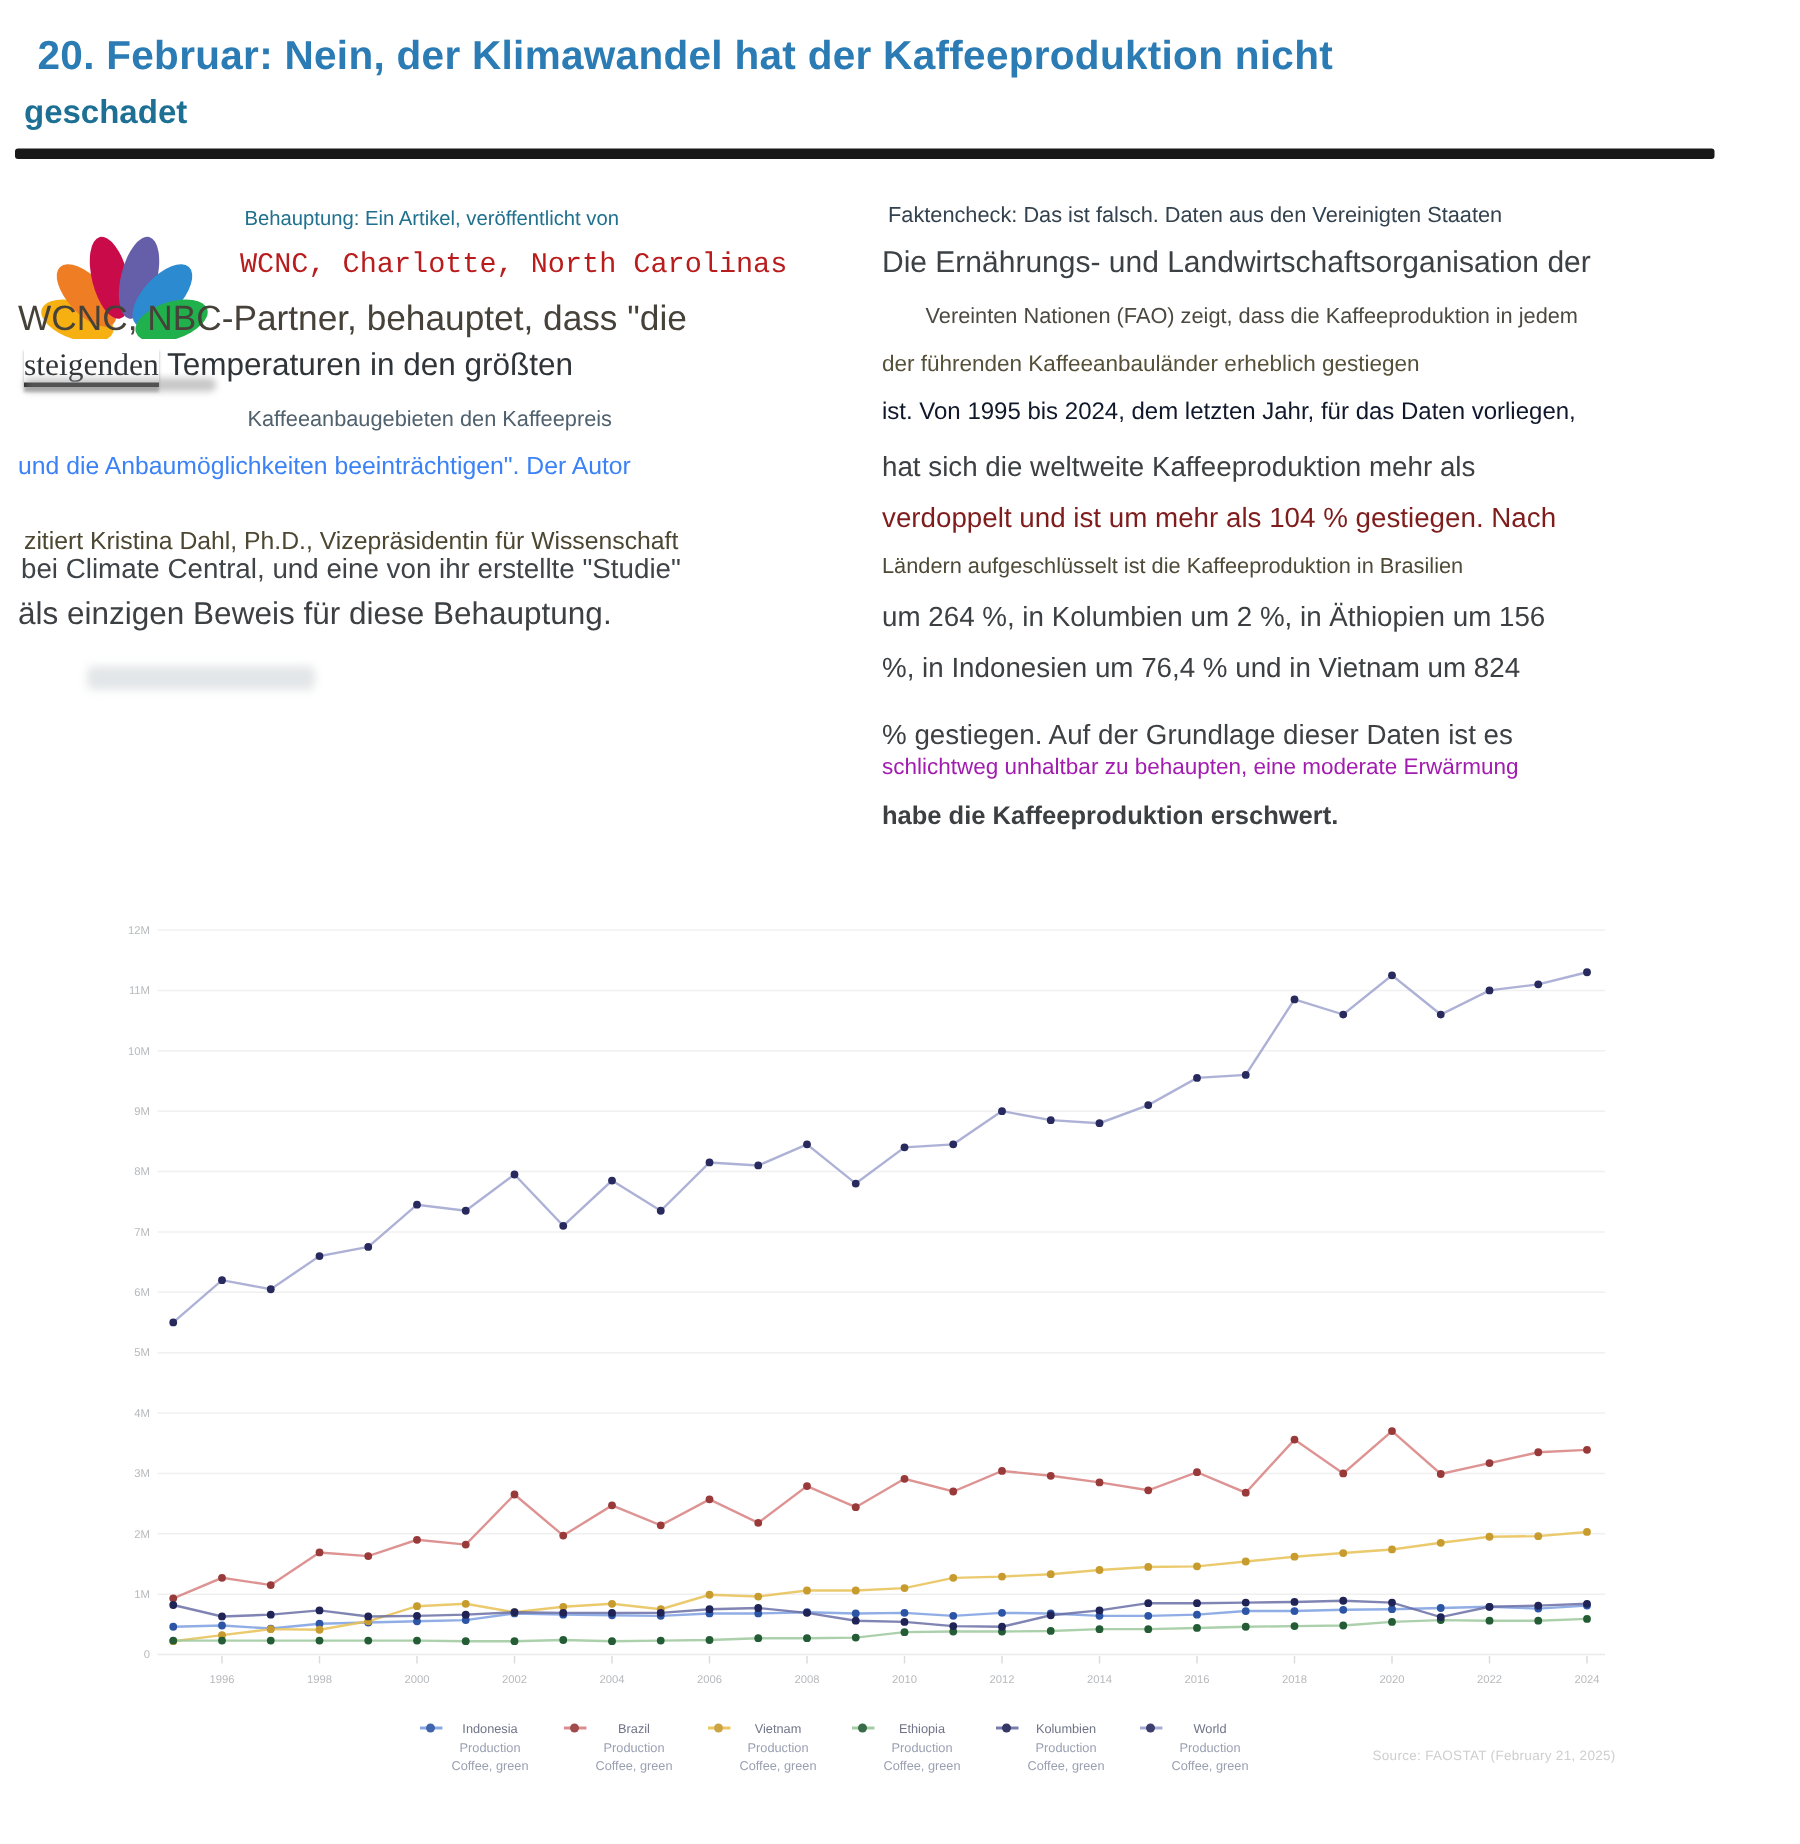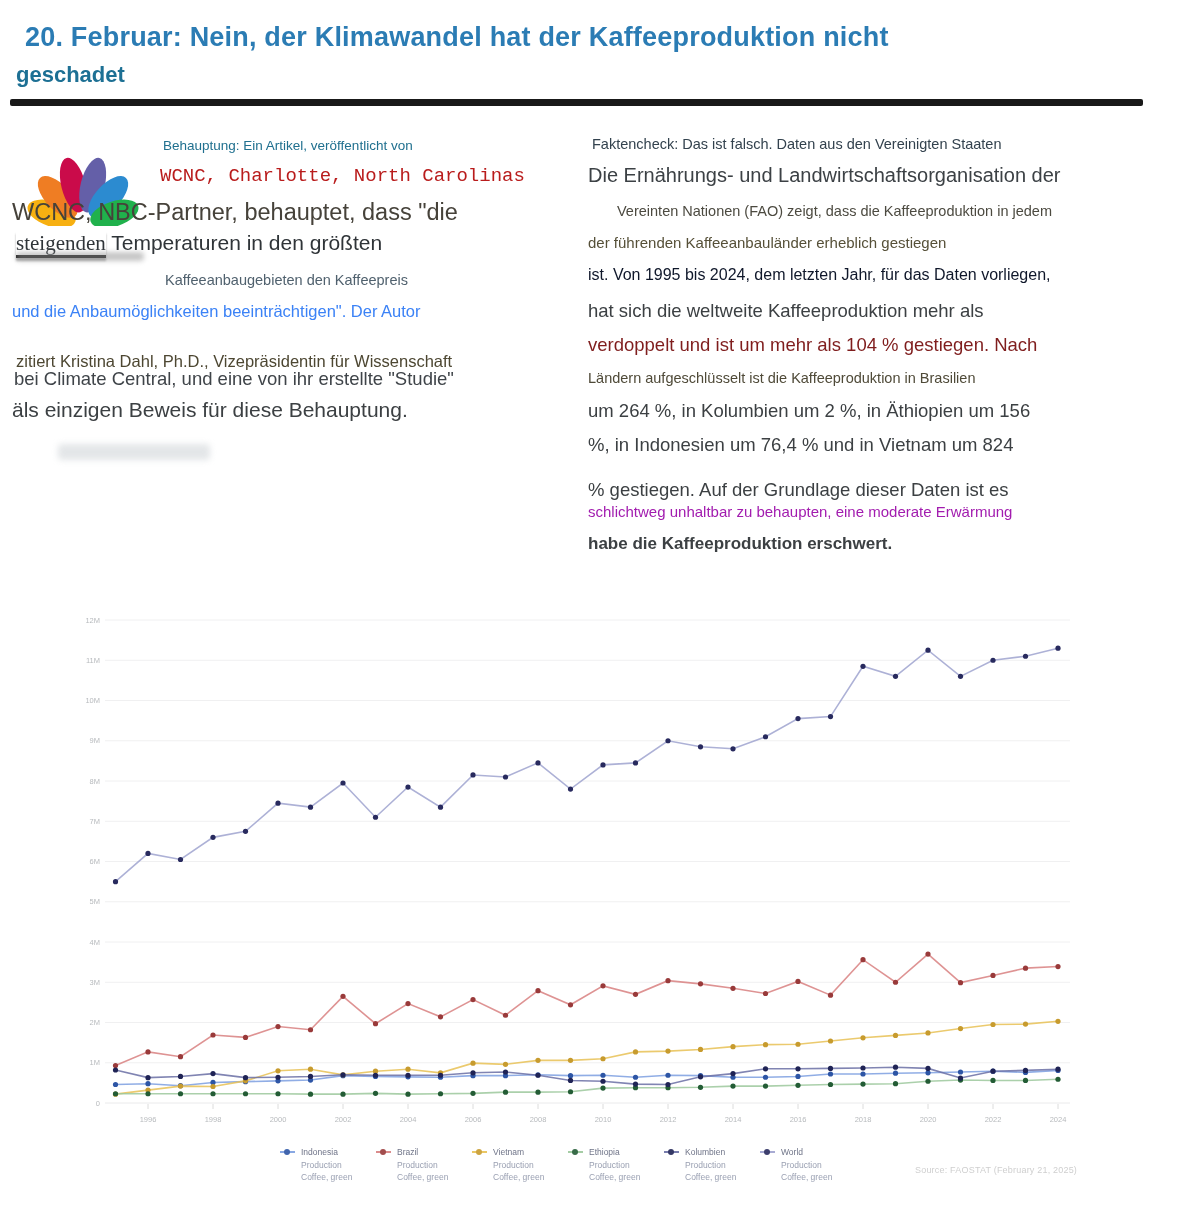--- a/index.html
+++ b/index.html
@@ -41,21 +41,21 @@
   .fc10{top:467px;font-size:18.5px;color:#3c4043;margin-top:12px;}
   .fc11{top:503px;font-size:15px;color:#a21caf;}
   .fc12{top:534px;font-size:17px;color:#3c4043;font-weight:bold;}
 
   
   #chart-svg{position:absolute;left:70px;top:600px;}
   .axis-lab{font-family:"Liberation Sans", sans-serif;font-size:7.5px;fill:#b7babd;}
 
   
   #legend{position:absolute;left:280px;top:1146px;display:flex;}
-  .legend-item{width:96px;display:flex;flex:none;}
+  .legend-item{width:96px;display:flex;flex:none;text-align:center;}
   .lg-marker{width:15px;height:2px;position:relative;margin-top:5px;flex:none;opacity:.9;}
   .lg-dot{position:absolute;left:4px;top:-2px;width:6px;height:6px;border-radius:50%;}
   .lg-text{display:flex;flex-direction:column;margin-left:6px;font-size:8.5px;line-height:12.5px;color:#9aa0b2;}
   .lg-country{color:#6f7488;}
 
   .source-note{position:absolute;left:915px;top:1165px;font-size:9px;color:#cfcfcf;letter-spacing:.2px;}
 </style>
 </head>
 <body>
 

